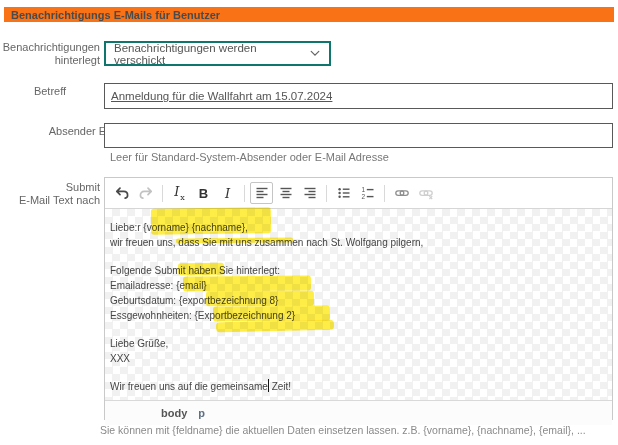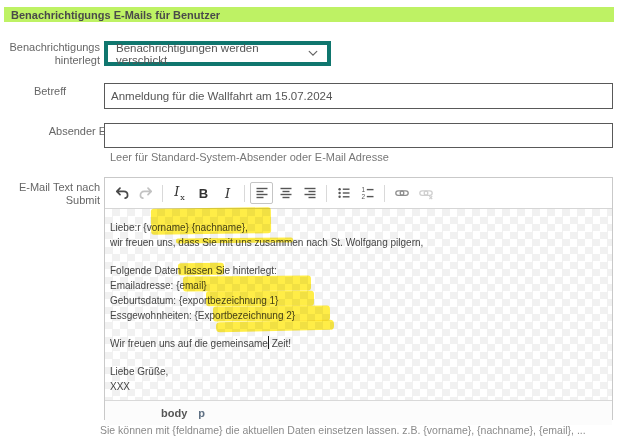--- a/index.html
+++ b/index.html
@@ -7,43 +7,44 @@
   body {
     position: relative;
     background: #ffffff;
     font-family: "Liberation Sans", "DejaVu Sans", sans-serif;
     font-size: 11px;
     color: #555;
     overflow: hidden;
   }
   .section-header {
     position: absolute; left: 4px; top: 7px; width: 610px; height: 15px;
-    background: #bef264;
+    background: #f97316;
     display: flex; align-items: center;
     padding-left: 7px;
     font-weight: bold; font-size: 11px; color: #4a4a4a;
   }
   .flabel {
     position: absolute; left: 0; width: 100px;
     text-align: right; color: #666; line-height: 13px;
   }
   .select-box {
     position: absolute; left: 104px; top: 41px; width: 227px; height: 25px;
-    border: 4px solid #0f766e; background: #fff;
+    border: 2px solid #0f766e; background: #fff;
     display: flex; align-items: center;
     padding: 0 9px 0 8px;
     font-size: 11.5px; color: #555; cursor: default;
   }
   .select-box .chev { margin-left: auto; }
   .tinput {
     position: absolute; left: 104px; width: 509px;
     border: 1px solid #595959; background: #fff;
     font-family: "Liberation Sans", "DejaVu Sans", sans-serif;
     font-size: 11.5px; color: #555;
     padding: 0 6px;
+    text-decoration: underline;
   }
   #subject-input { top: 83px; height: 26px; }
   #sender-input  { top: 123px; height: 25px; }
   .help-text { position: absolute; left: 110px; top: 151px; color: #777; font-size: 11px; }
 
   
   .editor {
     position: absolute; left: 104px; top: 177px; width: 509px; height: 243px;
     border: 1px solid #c9c9c9; background: #fff;
     display: flex; flex-direction: column;
@@ -116,42 +117,42 @@
   svg { display: block; }
 </style>
 </head>
 <body>
 
 <div class="section-header">
   <span>Benachrichtigungs E-Mails für Benutzer</span>
 </div>
 
 <div class="flabel" style="top:41px;">
-  <div>Benachrichtigungs</div>
+  <div>Benachrichtigungen</div>
   <div>hinterlegt</div>
 </div>
 <div class="select-box">
   <span>Benachrichtigungen werden verschickt</span>
   <span class="chev">
     <svg width="10" height="7" viewBox="0 0 10 7">
         <path d="M1.2 1.4 L5 5.2 L8.8 1.4" fill="none" stroke="#666" stroke-width="1.2" stroke-linecap="round"></path>
       </svg>
   </span>
 </div>
 
 <div class="flabel" style="top:85px;text-align:center;">Betreff</div>
 <input id="subject-input" class="tinput" type="text" value="Anmeldung für die Wallfahrt am 15.07.2024" style="">
 
 <div class="flabel" style="top:125px;margin-left:30px;">Absender E-Mail</div>
 <input id="sender-input" class="tinput" type="text" value="" style="">
 <div class="help-text">Leer für Standard-System-Absender oder E-Mail Adresse</div>
 
 <div class="flabel" style="top:181px;">
+  <div>Submit</div>
   <div>E-Mail Text nach</div>
-  <div>Submit</div>
 </div>
 
 <div class="editor">
   <div class="toolbar">
     <div class="tbtn">
       <span>
         <svg width="16" height="16" viewBox="0 0 16 16">
             <path d="M6 3.2 L2.8 6.4 L6 9.6 M2.8 6.4 H9.8 C12.2 6.4 13.6 8 13.6 10.2 C13.6 11.8 12.6 12.9 11.2 13.2" fill="none" stroke="#4a4a4a" stroke-width="1.7" stroke-linecap="round" stroke-linejoin="round"></path>
           </svg>
       </span>
@@ -252,30 +253,30 @@
       </span>
     </div>
   </div>
 
   <div class="content">
     <p>
       <span>Liebe:r {vorname} {nachname},</span><br>
       <span>wir freuen uns, dass Sie mit uns zusammen nach St. Wolfgang pilgern,</span>
     </p>
     <p>
-      <span>Folgende Daten lassen Sie hinterlegt:</span><br>
+      <span>Folgende Submit haben Sie hinterlegt:</span><br>
       <span>Emailadresse: {email}</span><br>
-      <span>Geburtsdatum: {exportbezeichnung 1}</span><br>
+      <span>Geburtsdatum: {exportbezeichnung 8}</span><br>
       <span>Essgewohnheiten: {Exportbezeichnung 2}</span>
     </p>
-    <p><span>Wir freuen uns auf die gemeinsame</span><span class="caret"></span><span> Zeit!</span></p>
     <p>
       <span>Liebe Grüße,</span><br>
       <span>XXX</span>
     </p>
+    <p><span>Wir freuen uns auf die gemeinsame</span><span class="caret"></span><span> Zeit!</span></p>
   </div>
 
   <div class="statusbar">
     <span class="el-body">body</span>
     <span class="el-p">p</span>
   </div>
 
   <div class="hl hl1"></div>
   <div class="hl hl2"></div>
   <div class="hl hl3"></div>

